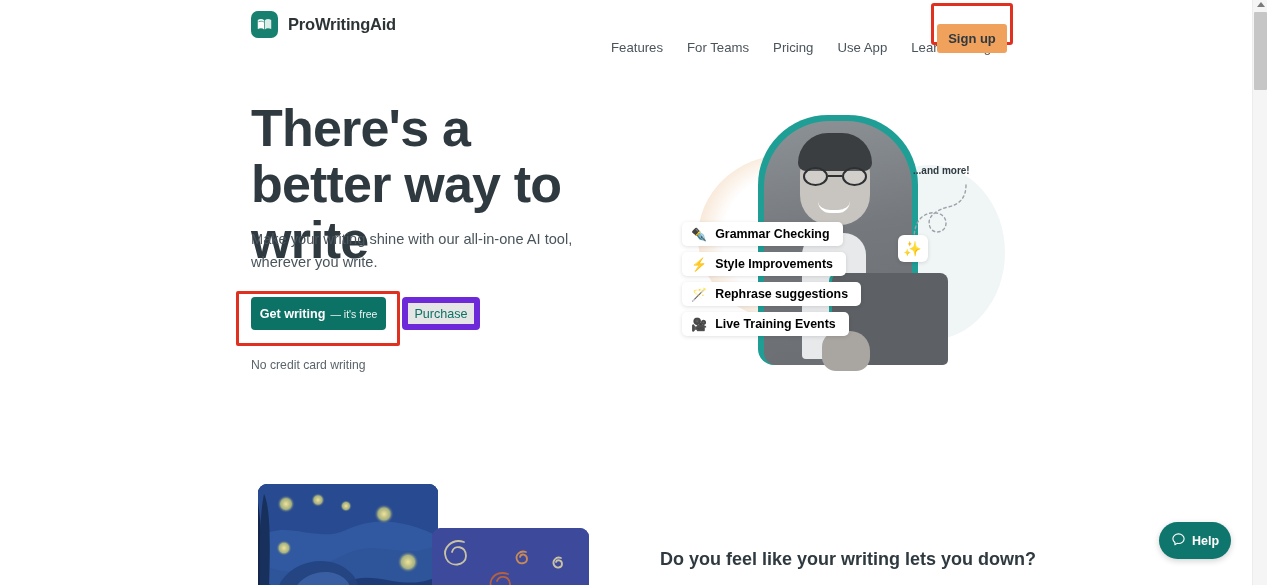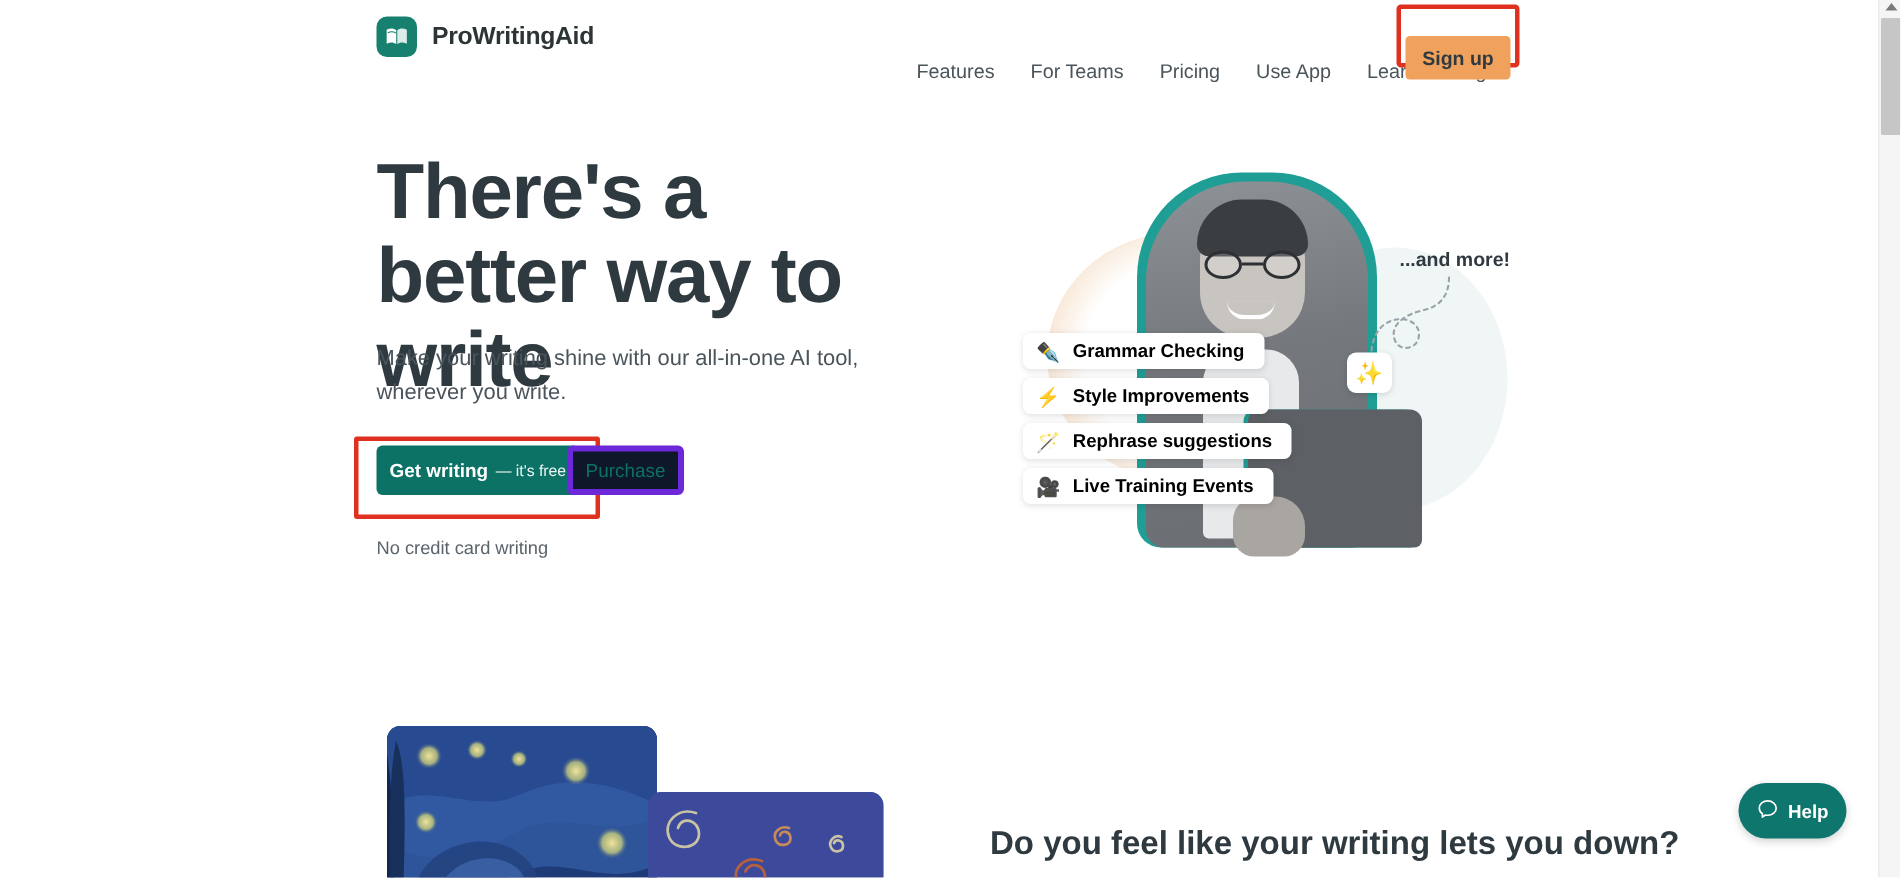--- a/index.html
+++ b/index.html
@@ -164,24 +164,24 @@
     justify-content: center;
     gap: 5px;
     cursor: pointer;
     white-space: nowrap;
   }
   .btn-getstarted .main-label { font-weight: bold; font-size: 12.6px; }
   .btn-getstarted .sub-label { font-size: 10.5px; opacity: 0.92; }
 
   .btn-purchase {
     position: absolute;
-    left: 378px; top: 297px;
+    left: 402px; top: 297px;
     width: 78px; height: 33px;
-    background: #0f172a;
-    border: 4px solid #6d28d9;
+    background: #e5e5e5;
+    border: 6px solid #6d28d9;
     border-radius: 4px;
     color: #0b7265;
     font-family: "Liberation Sans", sans-serif;
     font-size: 12.6px;
     cursor: pointer;
     display: flex;
     align-items: center;
     justify-content: center;
   }
 
@@ -310,25 +310,24 @@
     display: flex;
     align-items: center;
     justify-content: center;
     font-size: 15px;
     z-index: 5;
   }
 
   .and-more {
     position: absolute;
     left: 253px; top: 60px;
-    font-size: 13px;
+    font-size: 10px;
     font-weight: bold;
     color: #2f3a40;
     white-space: nowrap;
-    margin-left: 20px;
   }
   .squiggle {
     position: absolute;
     left: 248px; top: 78px;
     width: 70px; height: 62px;
   }
 
   .feature-list {
     position: absolute;
     left: 22px; top: 117px;
@@ -369,21 +368,21 @@
     left: 432px; top: 528px;
     width: 157px; height: 96px;
     border-radius: 9px;
     background: #3d4a9c;
     overflow: hidden;
   }
 
   .bottom-heading {
     position: absolute;
     left: 660px; top: 549px;
-    font-size: 22px;
+    font-size: 18px;
     font-weight: bold;
     color: #2f3a40;
     white-space: nowrap;
   }
 
   
   .help-widget {
     position: absolute;
     left: 1159px; top: 522px;
     width: 72px; height: 37px;

